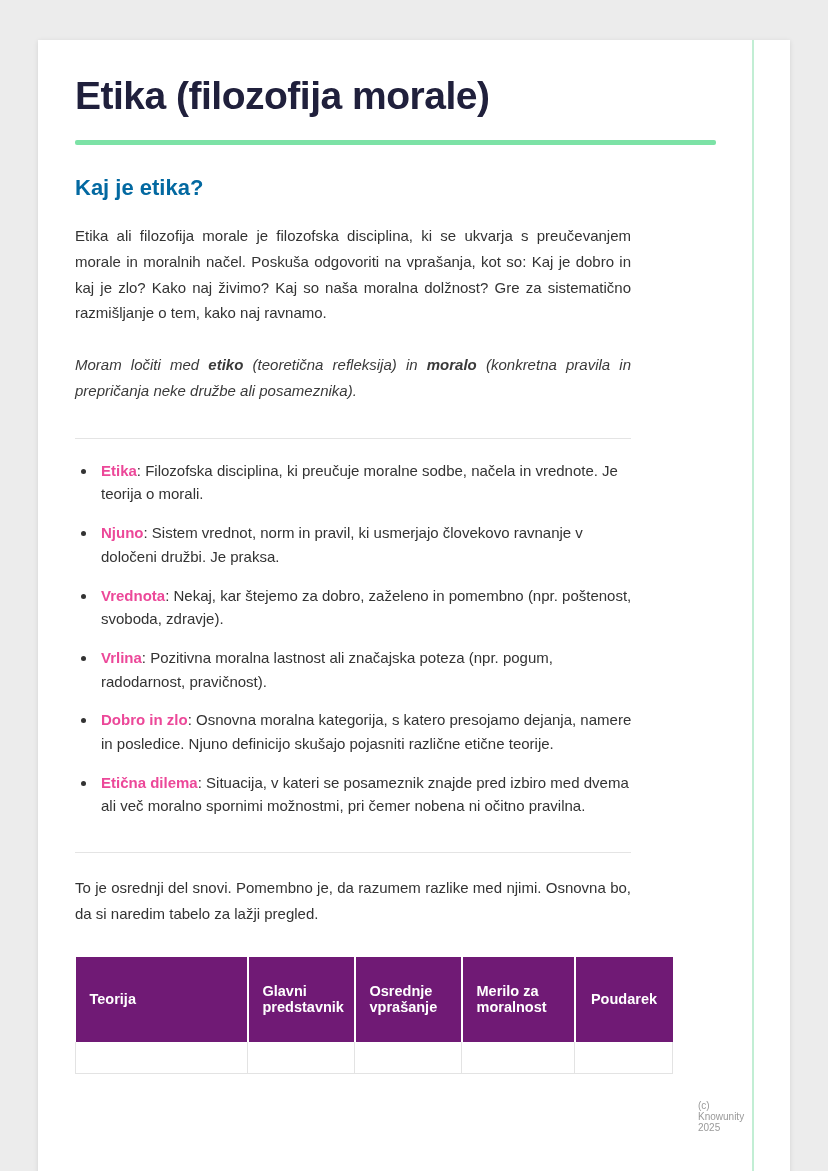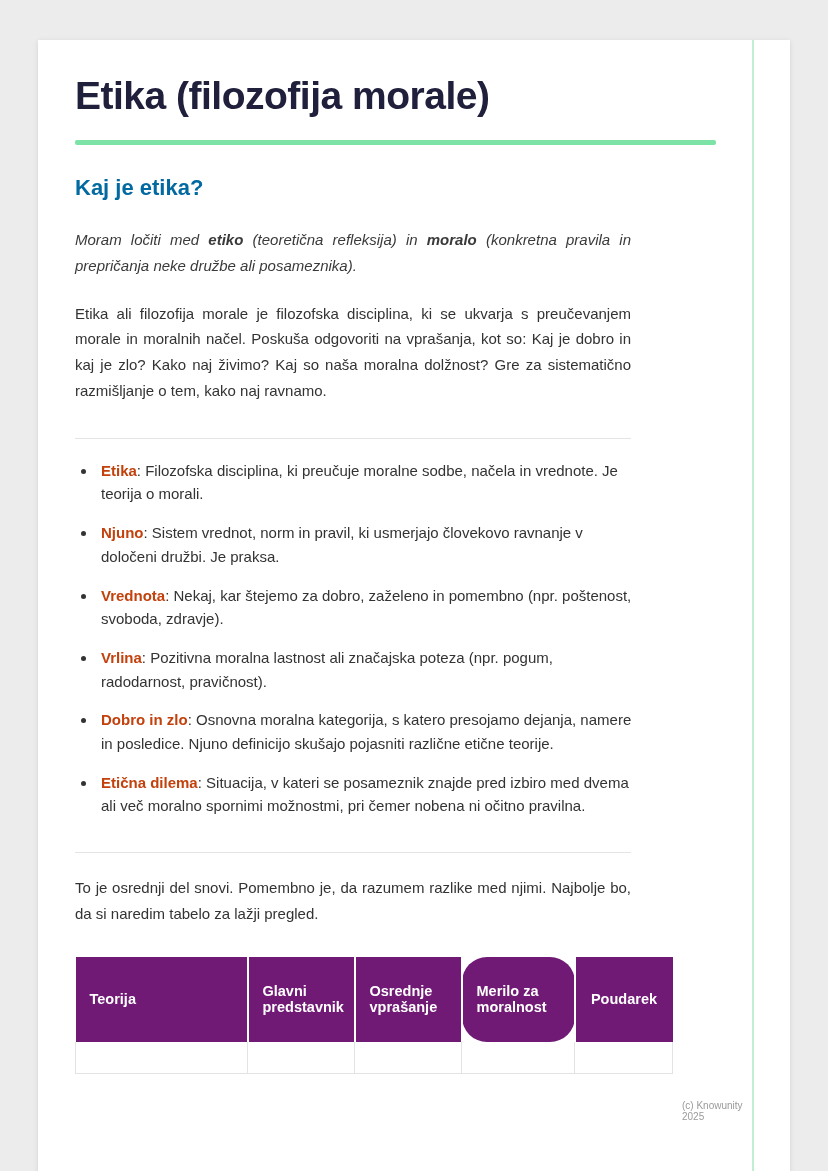--- a/index.html
+++ b/index.html
@@ -73,21 +73,21 @@
     padding-left: 22px;
   }
   ul.term-list li {
     font-size: 15px;
     line-height: 1.58;
     color: #333333;
     margin-bottom: 15px;
     max-width: 540px;
     padding-left: 4px;
   }
-  ul.term-list li strong { color: #c2410c; }
+  ul.term-list li strong { color: #ec4899; }
   table.theories-table {
     margin-top: 30px;
     width: 597px;
     border-collapse: collapse;
     table-layout: fixed;
   }
   table.theories-table th {
     background: #701a75;
     color: #ffffff;
     font-size: 14.5px;
@@ -95,64 +95,64 @@
     text-align: left;
     vertical-align: middle;
     padding: 12px 14px;
     height: 85px;
     border-right: 2px solid #ffffff;
   }
   table.theories-table th:last-child { border-right: none; text-align: center; }
   .col-1 { width: 172px; }
   .col-2 { width: 107px; }
   .col-3 { width: 107px; }
-  .col-4 { width: 113px; border-radius: 25px; }
+  .col-4 { width: 113px; }
   .col-5 { width: 98px; }
   table.theories-table td {
     border: 1px solid #e3e3e3;
     border-top: none;
     padding: 0;
   }
   tr.row-spacer td { height: 32px; }
   .watermark {
     position: absolute;
-    left: 682px; top: 1100px;
+    left: 698px; top: 1100px;
     font-size: 10px;
     color: #9a9a9a;
   }
 </style>
 </head>
 <body>
 
 <div class="canvas">
   <div class="page">
     <div class="margin-line"></div>
 
     <div class="content">
       <h1 class="doc-title">Etika (filozofija morale)</h1>
       <div class="title-rule"></div>
 
       <h2 class="section-heading first">Kaj je etika?</h2>
+      <p class="body-text">Etika ali filozofija morale je filozofska disciplina, ki se ukvarja s preučevanjem morale in moralnih načel. Poskuša odgovoriti na vprašanja, kot so: Kaj je dobro in kaj je zlo? Kako naj živimo? Kaj so naša moralna dolžnost? Gre za sistematično razmišljanje o tem, kako naj ravnamo.</p>
       <p class="body-text note-text"><span>Moram ločiti med </span><strong>etiko</strong><span> (teoretična refleksija) in </span><strong>moralo</strong><span> (konkretna pravila in prepričanja neke družbe ali posameznika).</span></p>
-      <p class="body-text">Etika ali filozofija morale je filozofska disciplina, ki se ukvarja s preučevanjem morale in moralnih načel. Poskuša odgovoriti na vprašanja, kot so: Kaj je dobro in kaj je zlo? Kako naj živimo? Kaj so naša moralna dolžnost? Gre za sistematično razmišljanje o tem, kako naj ravnamo.</p>
 
       <hr class="divider">
 
       <ul class="term-list">
         <li><strong>Etika</strong><span>: Filozofska disciplina, ki preučuje moralne sodbe, načela in vrednote. Je teorija o morali.</span></li>
         <li><strong>Njuno</strong><span>: Sistem vrednot, norm in pravil, ki usmerjajo človekovo ravnanje v določeni družbi. Je praksa.</span></li>
         <li><strong>Vrednota</strong><span>: Nekaj, kar štejemo za dobro, zaželeno in pomembno (npr. poštenost, svoboda, zdravje).</span></li>
         <li><strong>Vrlina</strong><span>: Pozitivna moralna lastnost ali značajska poteza (npr. pogum, radodarnost, pravičnost).</span></li>
         <li><strong>Dobro in zlo</strong><span>: Osnovna moralna kategorija, s katero presojamo dejanja, namere in posledice. Njuno definicijo skušajo pojasniti različne etične teorije.</span></li>
         <li><strong>Etična dilema</strong><span>: Situacija, v kateri se posameznik znajde pred izbiro med dvema ali več moralno spornimi možnostmi, pri čemer nobena ni očitno pravilna.</span></li>
       </ul>
 
       <hr class="divider">
 
-      <p class="body-text">To je osrednji del snovi. Pomembno je, da razumem razlike med njimi. Najbolje bo, da si naredim tabelo za lažji pregled.</p>
+      <p class="body-text">To je osrednji del snovi. Pomembno je, da razumem razlike med njimi. Osnovna bo, da si naredim tabelo za lažji pregled.</p>
 
       <table class="theories-table">
         <thead>
           <tr>
             <th class="col-1">Teorija</th>
             <th class="col-2">Glavni predstavnik</th>
             <th class="col-3">Osrednje vprašanje</th>
             <th class="col-4">Merilo za moralnost</th>
             <th class="col-5">Poudarek</th>
           </tr>

